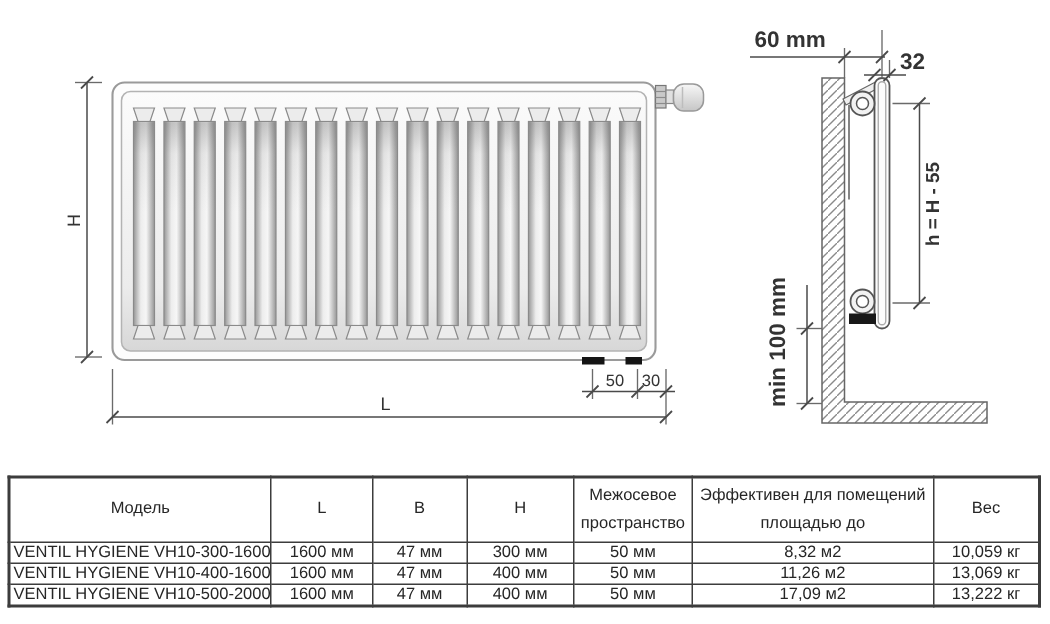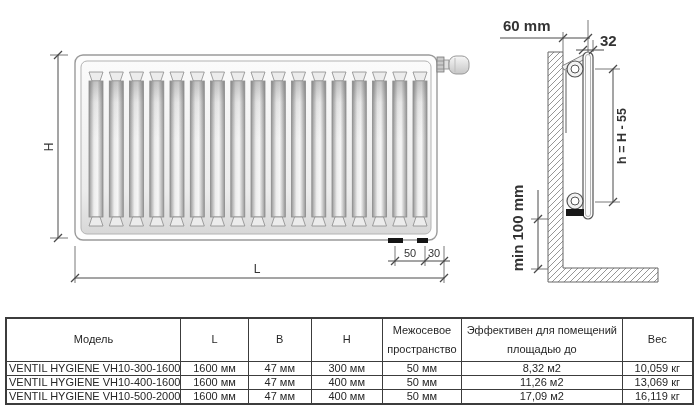--- a/index.html
+++ b/index.html
@@ -226,16 +226,16 @@
       <td>11,26 м2</td>
       <td>13,069 кг</td>
     </tr>
     <tr>
       <td>VENTIL HYGIENE VH10-500-2000</td>
       <td>1600 мм</td>
       <td>47 мм</td>
       <td>400 мм</td>
       <td>50 мм</td>
       <td>17,09 м2</td>
-      <td>16,119 кг</td>
+      <td>13,222 кг</td>
     </tr>
   </tbody>
 </table>
 
 </body></html>

